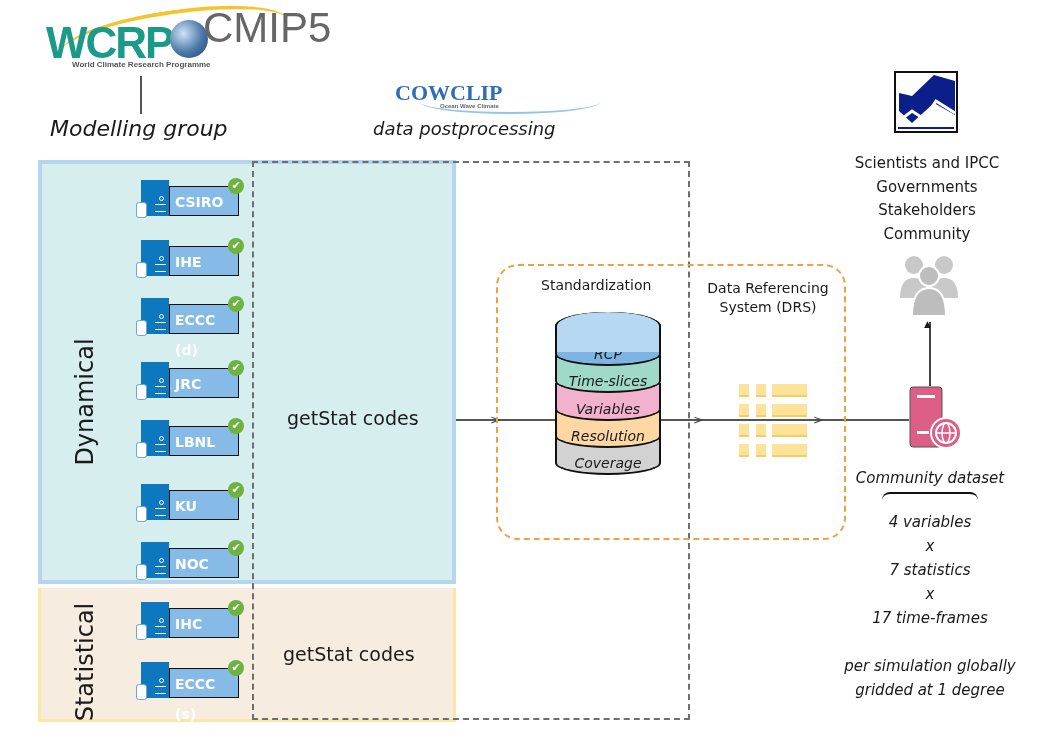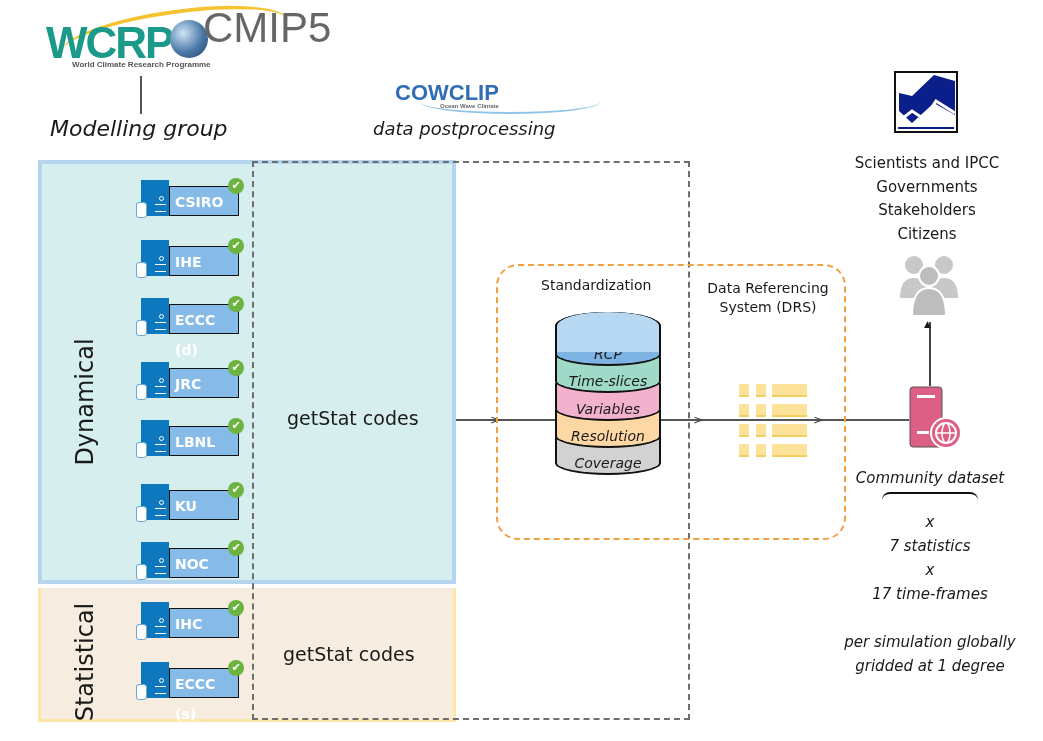--- a/index.html
+++ b/index.html
@@ -7,21 +7,21 @@
   .abs{position:absolute;}
   .italic{font-style:italic;}
   
   .wcrp{left:46px;top:18px;font-family:"Liberation Sans",sans-serif;font-weight:bold;font-size:44px;color:#1b9a8a;letter-spacing:-2px;}
   .globe{left:170px;top:20px;width:38px;height:38px;border-radius:50%;background:radial-gradient(circle at 35% 35%,#cfe3f5,#4a78a8 55%,#26406a);}
   .swoosh1{left:60px;top:10px;width:230px;height:50px;border-top:4px solid #f4c430;border-radius:50%;transform:rotate(-8deg);}
   .cmip{left:203px;top:4px;font-family:"Liberation Sans",sans-serif;font-size:42px;color:#666;}
   .wcrp-sub{left:72px;top:60px;font-family:"Liberation Sans",sans-serif;font-weight:bold;font-size:8px;color:#555;}
   .vline{left:140px;top:76px;width:2px;height:38px;background:#555;}
   .h-model{left:50px;top:116px;font-size:22px;}
-  .cowclip{left:395px;top:80px;font-family:Liberation Sans, sans-serif;font-weight:bold;font-size:22px;color:#2f6db5;}
+  .cowclip{left:395px;top:80px;font-family:Liberation Serif, serif;font-weight:bold;font-size:22px;color:#2f6db5;}
   .cowclip-sub{left:440px;top:103px;font-family:"Liberation Sans",sans-serif;font-weight:bold;font-size:6px;color:#666;}
   .wave{left:420px;top:90px;width:180px;height:22px;border-bottom:2px solid #8fc6e8;border-radius:0 0 60% 60%;}
   .h-post{left:373px;top:118px;font-size:18px;}
   
   .dyn{left:38px;top:160px;width:418px;height:424px;background:#d6eeee;border:4px solid #b5d4ed;box-sizing:border-box;}
   .stat{left:38px;top:588px;width:418px;height:134px;background:#f6ecdf;border:3px solid #fce7a6;border-top:none;box-sizing:border-box;}
   .dashbox{left:252px;top:161px;width:438px;height:559px;border:2px dashed #6e6e6e;box-sizing:border-box;}
   .vert{transform:rotate(-90deg);transform-origin:center;font-size:24px;white-space:nowrap;}
   .lbl-dyn{left:20px;top:388px;width:130px;text-align:center;}
   .lbl-stat{left:10px;top:648px;width:150px;text-align:center;}
@@ -195,21 +195,21 @@
   <rect x="1" y="1" width="62" height="60" fill="#fff" stroke="#111" stroke-width="2"></rect>
   <polygon points="5,22 18,25 40,4 61,10 61,44 40,32 18,52 5,40" fill="#0b1f8a"></polygon>
   <polyline points="5,50 18,40 30,48 42,30 61,42" fill="none" stroke="#fff" stroke-width="3"></polyline>
   <line x1="4" y1="57" x2="60" y2="57" stroke="#0b1f8a" stroke-width="2"></line>
 </svg>
 
 <div class="abs audience">
   <div>Scientists and IPCC</div>
   <div>Governments</div>
   <div>Stakeholders</div>
-  <div>Citizens</div>
+  <div>Community</div>
 </div>
 
 <svg class="abs" style="left:896px;top:250px;" width="66" height="72">
   <circle cx="18" cy="15" r="9" fill="#c8c8c8"></circle>
     <circle cx="48" cy="15" r="9" fill="#c8c8c8"></circle>
   <path d="M4 48 Q4 28 18 28 Q32 28 32 48 Z" fill="#c8c8c8"></path>
   <path d="M34 48 Q34 28 48 28 Q62 28 62 48 Z" fill="#c8c8c8"></path>
   <circle cx="33" cy="26" r="10" fill="#bdbdbd" stroke="#fff" stroke-width="2"></circle>
   <path d="M16 66 Q16 38 33 38 Q50 38 50 66 Z" fill="#bdbdbd" stroke="#fff" stroke-width="2"></path>
 </svg>
@@ -224,20 +224,21 @@
   <circle cx="38" cy="48" r="10" fill="none" stroke="#fff" stroke-width="2"></circle>
   <ellipse cx="38" cy="48" rx="4" ry="10" fill="none" stroke="#fff" stroke-width="1.5"></ellipse>
   <line x1="28" y1="48" x2="48" y2="48" stroke="#fff" stroke-width="1.5"></line>
 </svg>
 
 <div class="abs community">
   <div>Community dataset</div>
   <div style="height:20px;position:relative;">
     <div style="position:absolute;left:42px;top:2px;width:96px;height:10px;border-top:2px solid #111;border-radius:8px 8px 0 0;"></div>
   </div>
+  <div>4 variables</div>
   <div>x</div>
   <div>7 statistics</div>
   <div>x</div>
   <div>17 time-frames</div>
   <div style="height:24px;"></div>
   <div>per simulation globally</div>
   <div>gridded at 1 degree</div>
 </div>
 
 </body></html>

